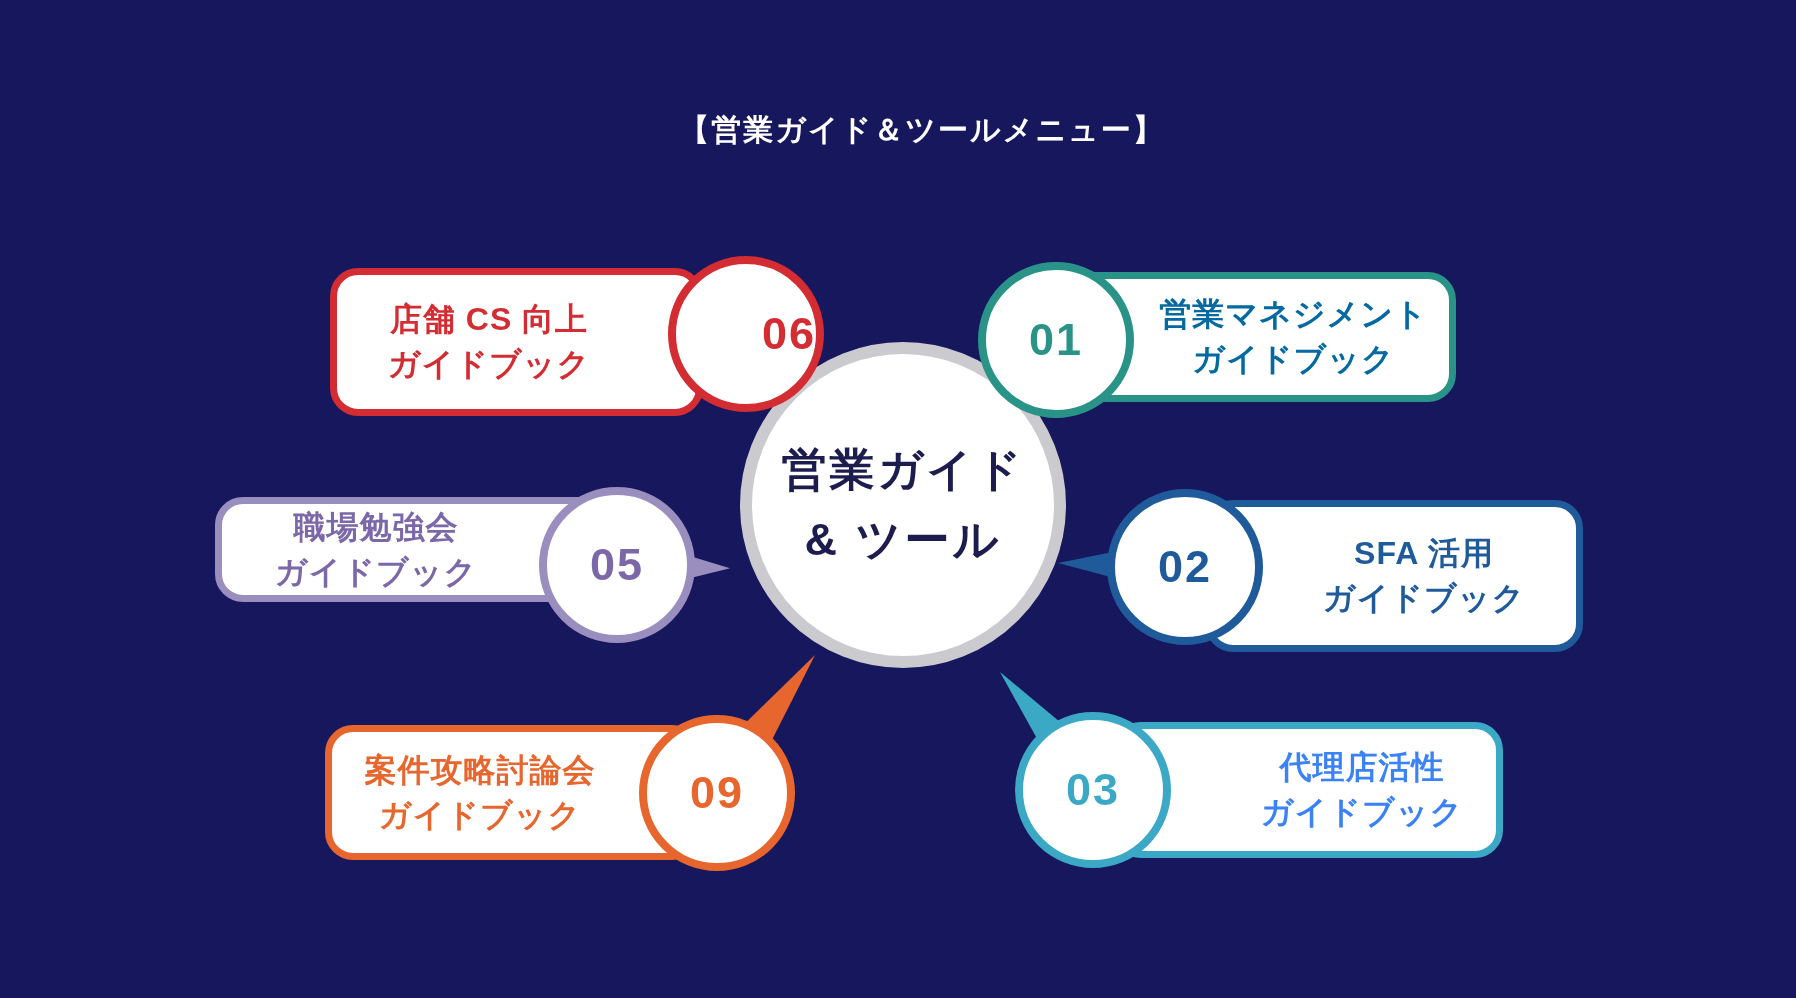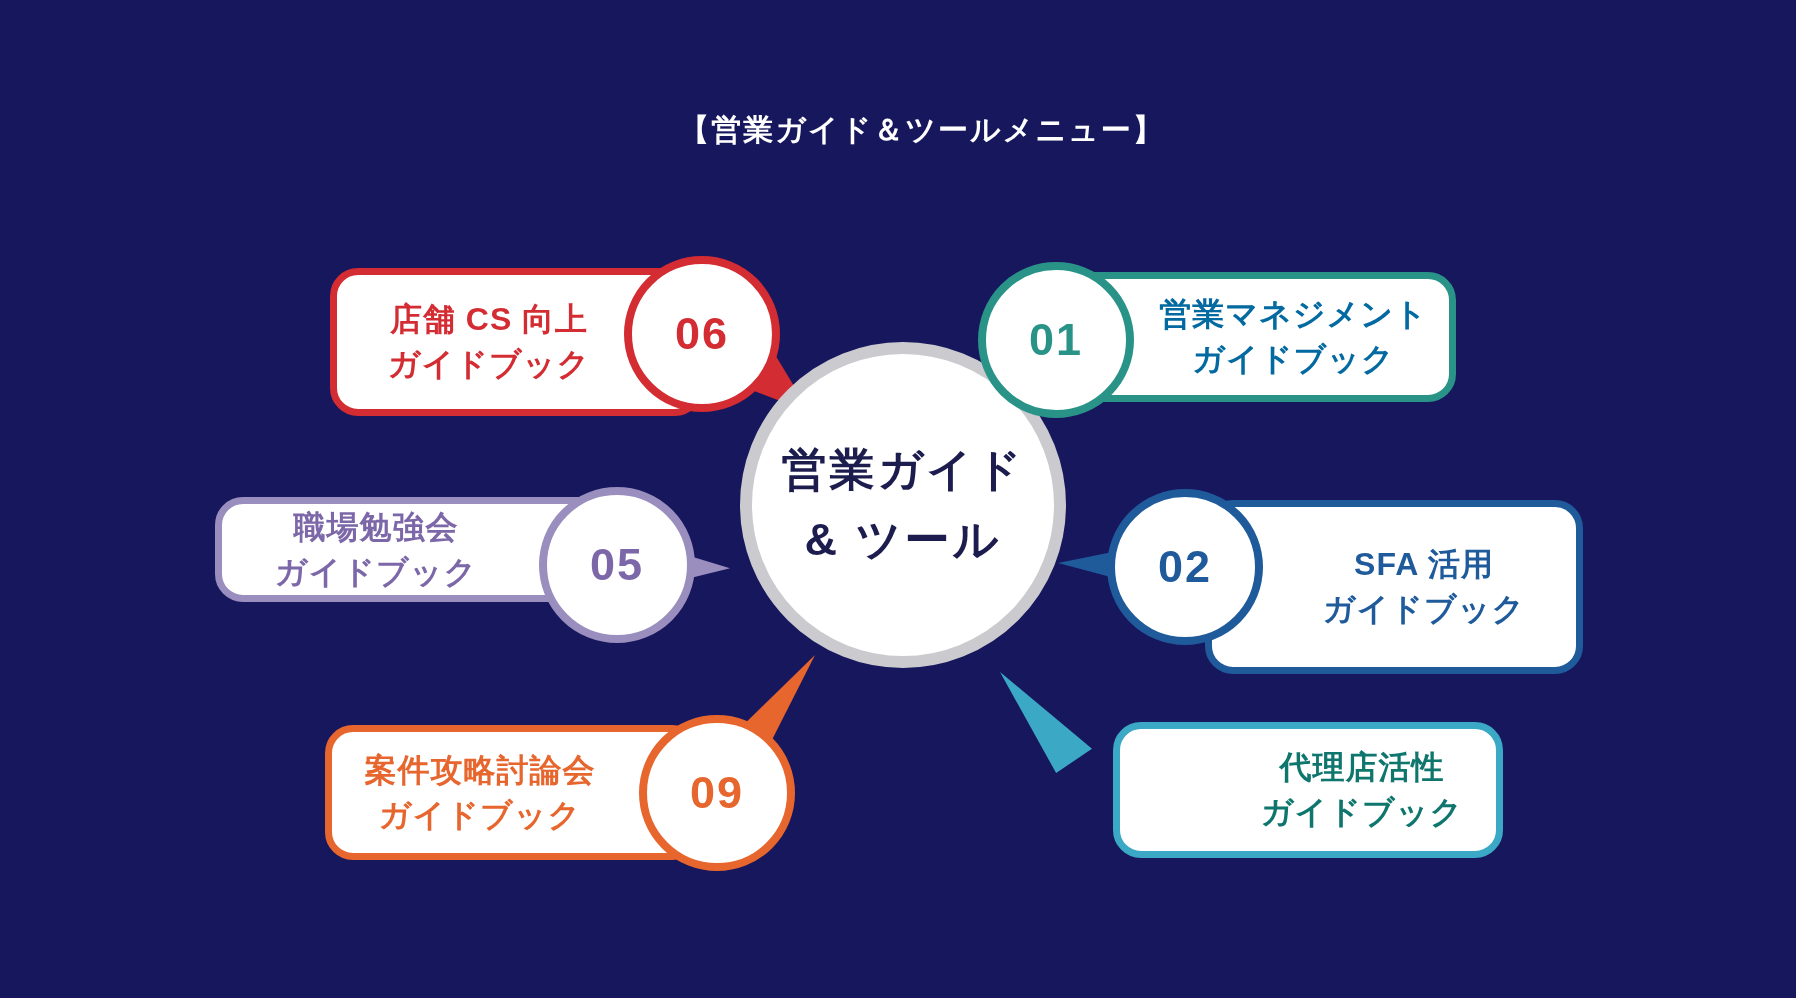--- a/index.html
+++ b/index.html
@@ -45,42 +45,42 @@
     z-index:4;
   }
   .num{font-size:45px;font-weight:bold;letter-spacing:2px;}
   .tail{position:absolute;z-index:1;}
   
   .box-01{left:1046px;top:272px;width:410px;height:130px;padding-left:85px;}
   .circ-01{left:978px;top:262px;}
   .tail-01{left:992px;top:348px;width:59px;height:59px;
            clip-path:polygon(97% 54%,42% 3%,3% 97%);}
   
-  .box-02{left:1205px;top:500px;width:378px;height:174px;padding-left:60px;}
+  .box-02{left:1205px;top:500px;width:378px;height:152px;padding-left:60px;}
   .circ-02{left:1107px;top:489px;}
   .tail-02{left:1058px;top:544px;width:94px;height:44px;
            clip-path:polygon(100% 0%,100% 100%,0% 43%);}
   
   .box-03{left:1113px;top:722px;width:390px;height:136px;padding-left:60px;}
   .circ-03{left:1015px;top:712px;}
   .tail-03{left:1000px;top:672px;width:92px;height:101px;
            clip-path:polygon(100% 76%,61% 100%,0% 0%);}
   
   .box-04{left:325px;top:725px;width:375px;height:135px;padding-right:65px;}
   .circ-04{left:639px;top:715px;}
   .tail-04{left:716px;top:655px;width:99px;height:121px;
            clip-path:polygon(38% 100%,0% 80%,100% 0%);}
   
   .box-05{left:215px;top:497px;width:407px;height:105px;padding-right:85px;}
   .circ-05{left:539px;top:487px;}
   .tail-05{left:650px;top:544px;width:80px;height:44px;
            clip-path:polygon(0% 0%,0% 100%,100% 55%);}
   
   .box-06{left:330px;top:268px;width:373px;height:148px;padding-right:55px;}
-  .circ-06{left:624px;top:256px;}
+  .circ-06{left:668px;top:256px;justify-content:flex-end;}
   .tail-06{left:738px;top:354px;width:74px;height:60px;
            clip-path:polygon(3% 53%,51% 3%,97% 97%);}
 </style>
 </head>
 <body>
 
 <div class="canvas" style="background-color: rgb(23, 23, 94);">
 
   <div class="page-title" style="color: rgb(255, 255, 255); margin-left: 24px;">【営業ガイド＆ツールメニュー】</div>
 
@@ -106,22 +106,25 @@
 
   <div class="bubble-box box-02" style="border-color: rgb(31, 90, 155);">
     <span class="bubble-label" style="color: rgb(31, 90, 155);">SFA 活用
 ガイドブック</span>
   </div>
   <div class="num-circle circ-02" style="border-color: rgb(31, 90, 155);">
     <span class="num" style="color: rgb(31, 90, 155);">02</span>
   </div>
 
   <div class="bubble-box box-03" style="border-color: rgb(59, 169, 197);">
-    <span class="bubble-label" style="color: #0f766e; margin-left: 48px;">代理店活性
+    <span class="bubble-label" style="color: #3b82f6; margin-left: 48px;">代理店活性
 ガイドブック</span>
+  </div>
+  <div class="num-circle circ-03" style="border-color: rgb(59, 169, 197);">
+    <span class="num" style="color: rgb(59, 169, 197);">03</span>
   </div>
 
   <div class="bubble-box box-04" style="border-color: rgb(231, 102, 46);">
     <span class="bubble-label" style="color: rgb(231, 102, 46);">案件攻略討論会
 ガイドブック</span>
   </div>
   <div class="num-circle circ-04" style="border-color: rgb(231, 102, 46);">
     <span class="num" style="color: rgb(231, 102, 46);">09</span>
   </div>
 

